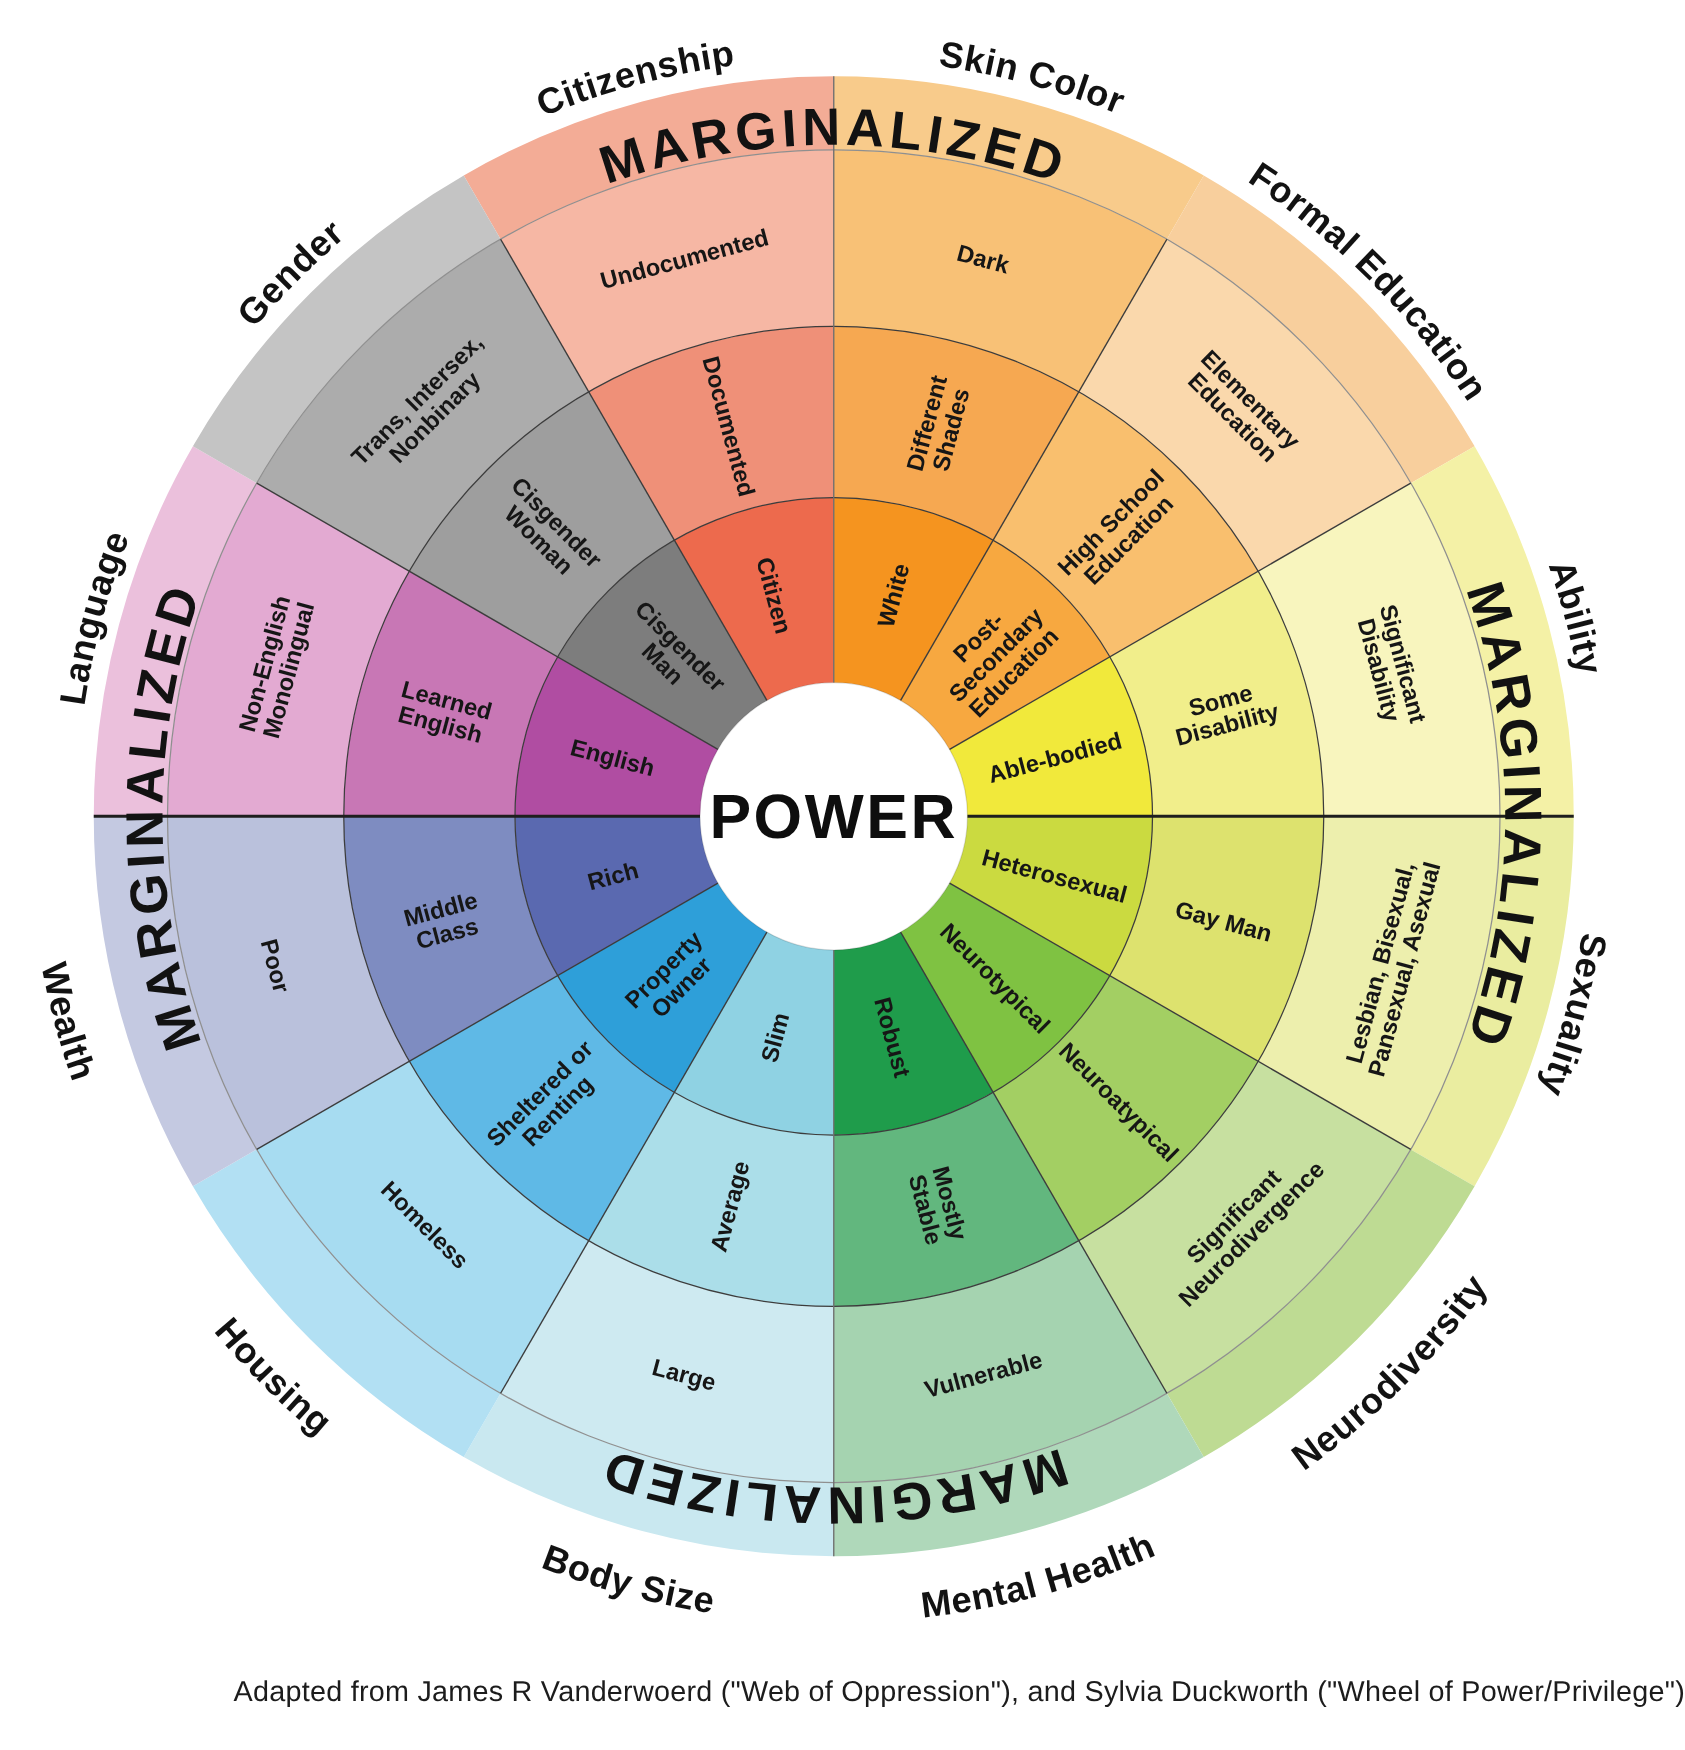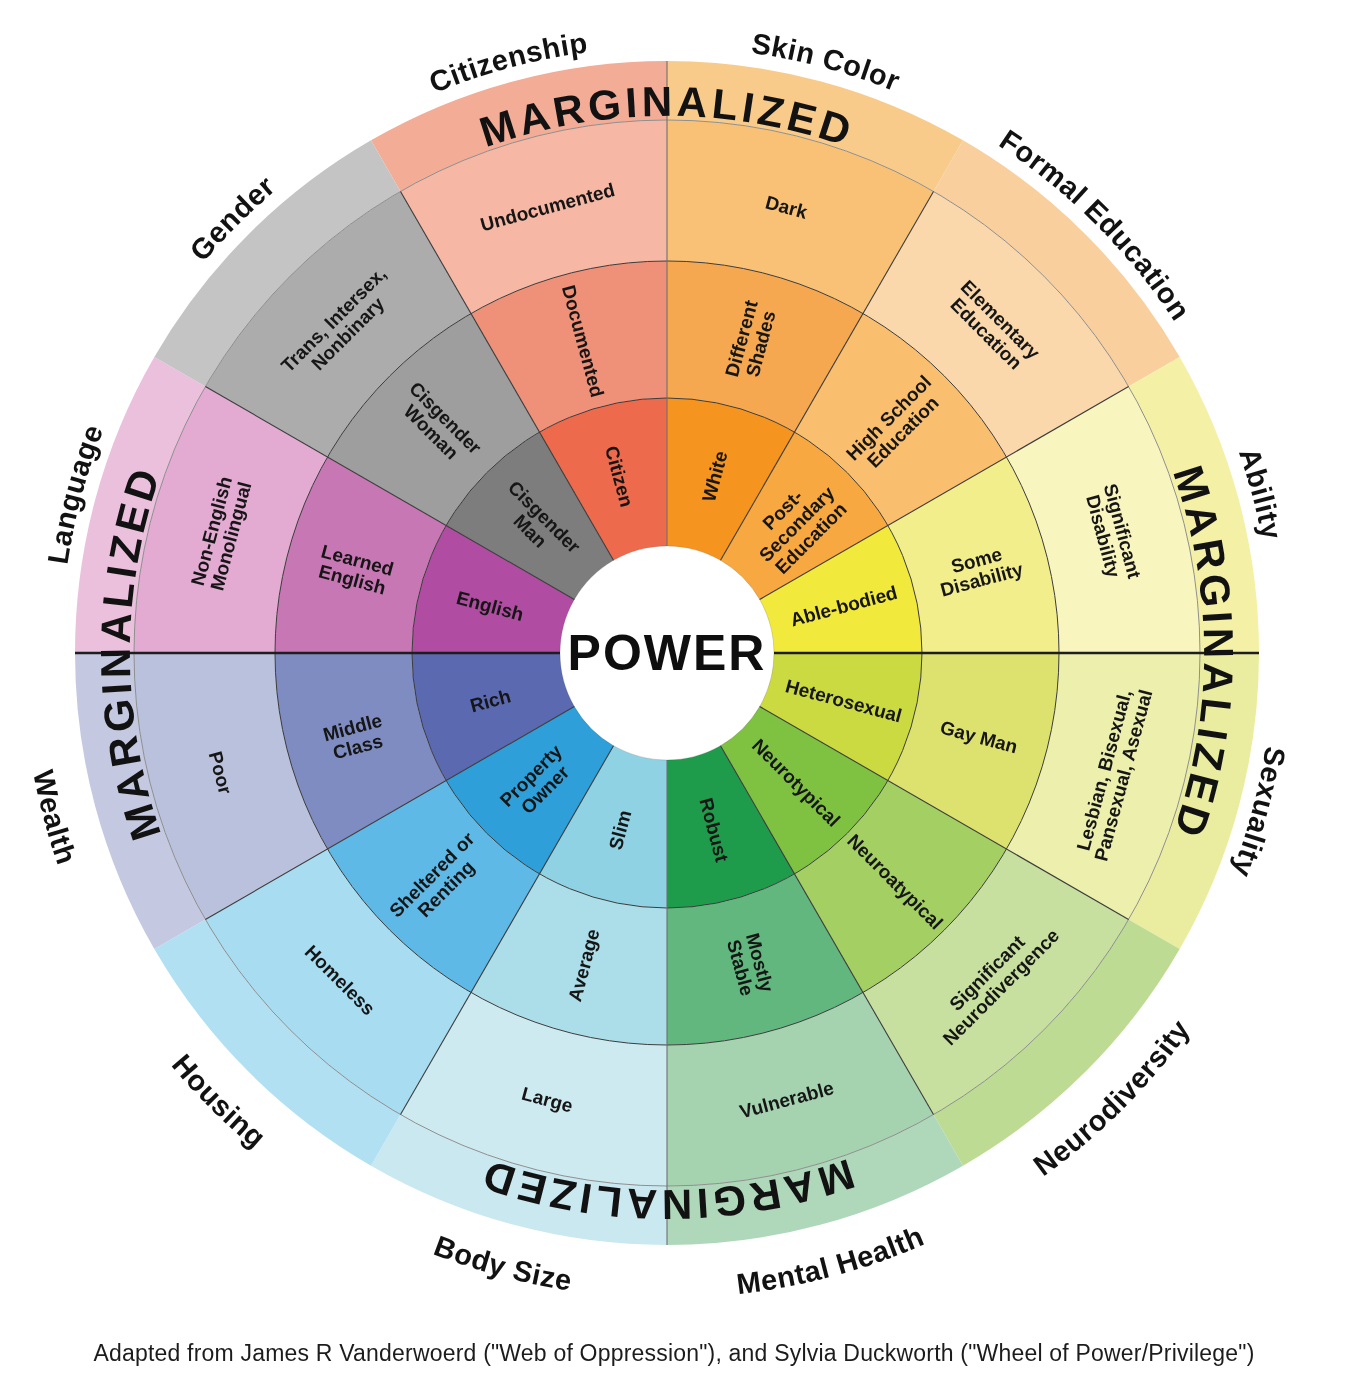--- a/index.html
+++ b/index.html
@@ -1,19 +1,19 @@
 <!DOCTYPE html>
 <html><head>
 <meta charset="utf-8">
 <style>
   html,body{margin:0;padding:0;background:#ffffff;}
   body{width:1348px;height:1400px;position:relative;font-family:"Liberation Sans","DejaVu Sans",sans-serif;}
   .stage{position:absolute;inset:0;}
   #wheel-svg{position:absolute;left:0;top:0;}
-  .caption{position:absolute;left:0;right:0;top:1340px;text-align:center;
+  .caption{position:absolute;left:0;right:0;top:1340px;text-align:right;
            font-size:23px;color:#1c1c1c;font-weight:400;letter-spacing:.2px;}
 </style>
 </head>
 <body>
 
 <div class="stage">
   <svg id="wheel-svg" width="1348" height="1330" viewBox="0 0 1348 1330">
       <defs>
         <path id="cat-0" d="M81.64894926882471 496.1556586678723 A606 606 0 0 1 1095.5067093990478 224.49329060095226" fill="none"></path>
         <path id="cat-1" d="M238.49329060095226 224.49329060095215 A606 606 0 0 1 1252.3510507311753 496.15565866787244" fill="none"></path>

